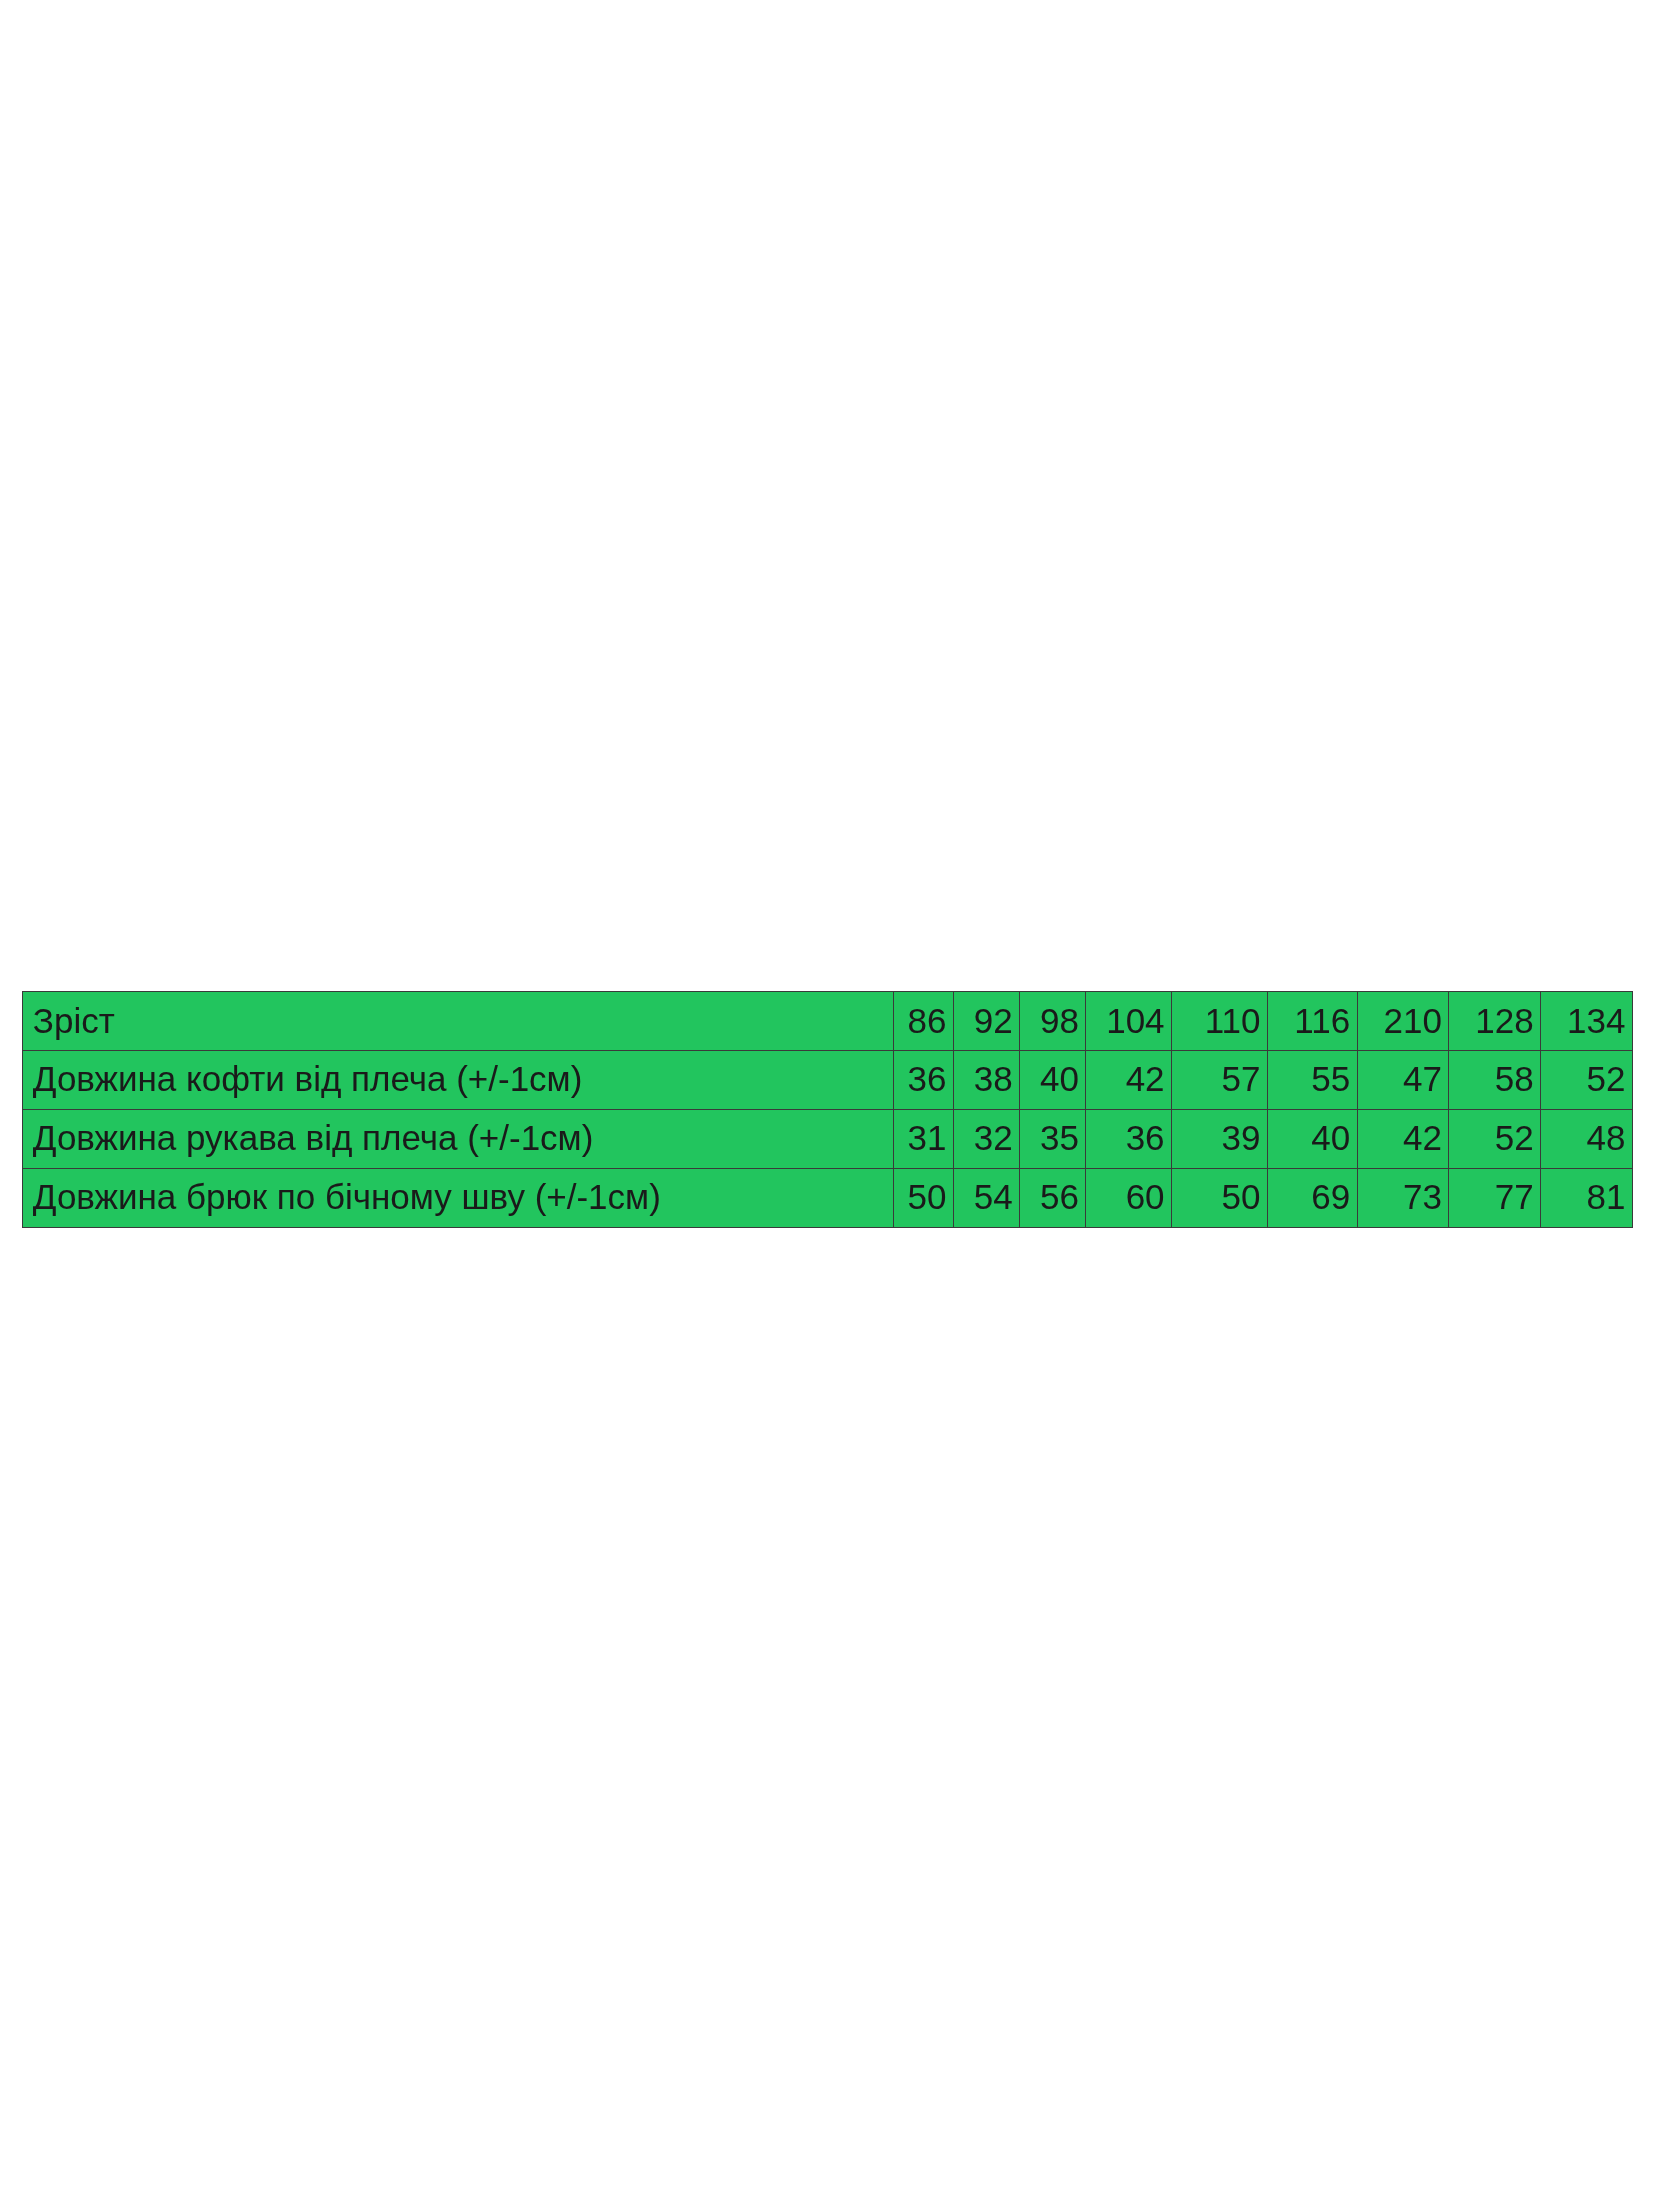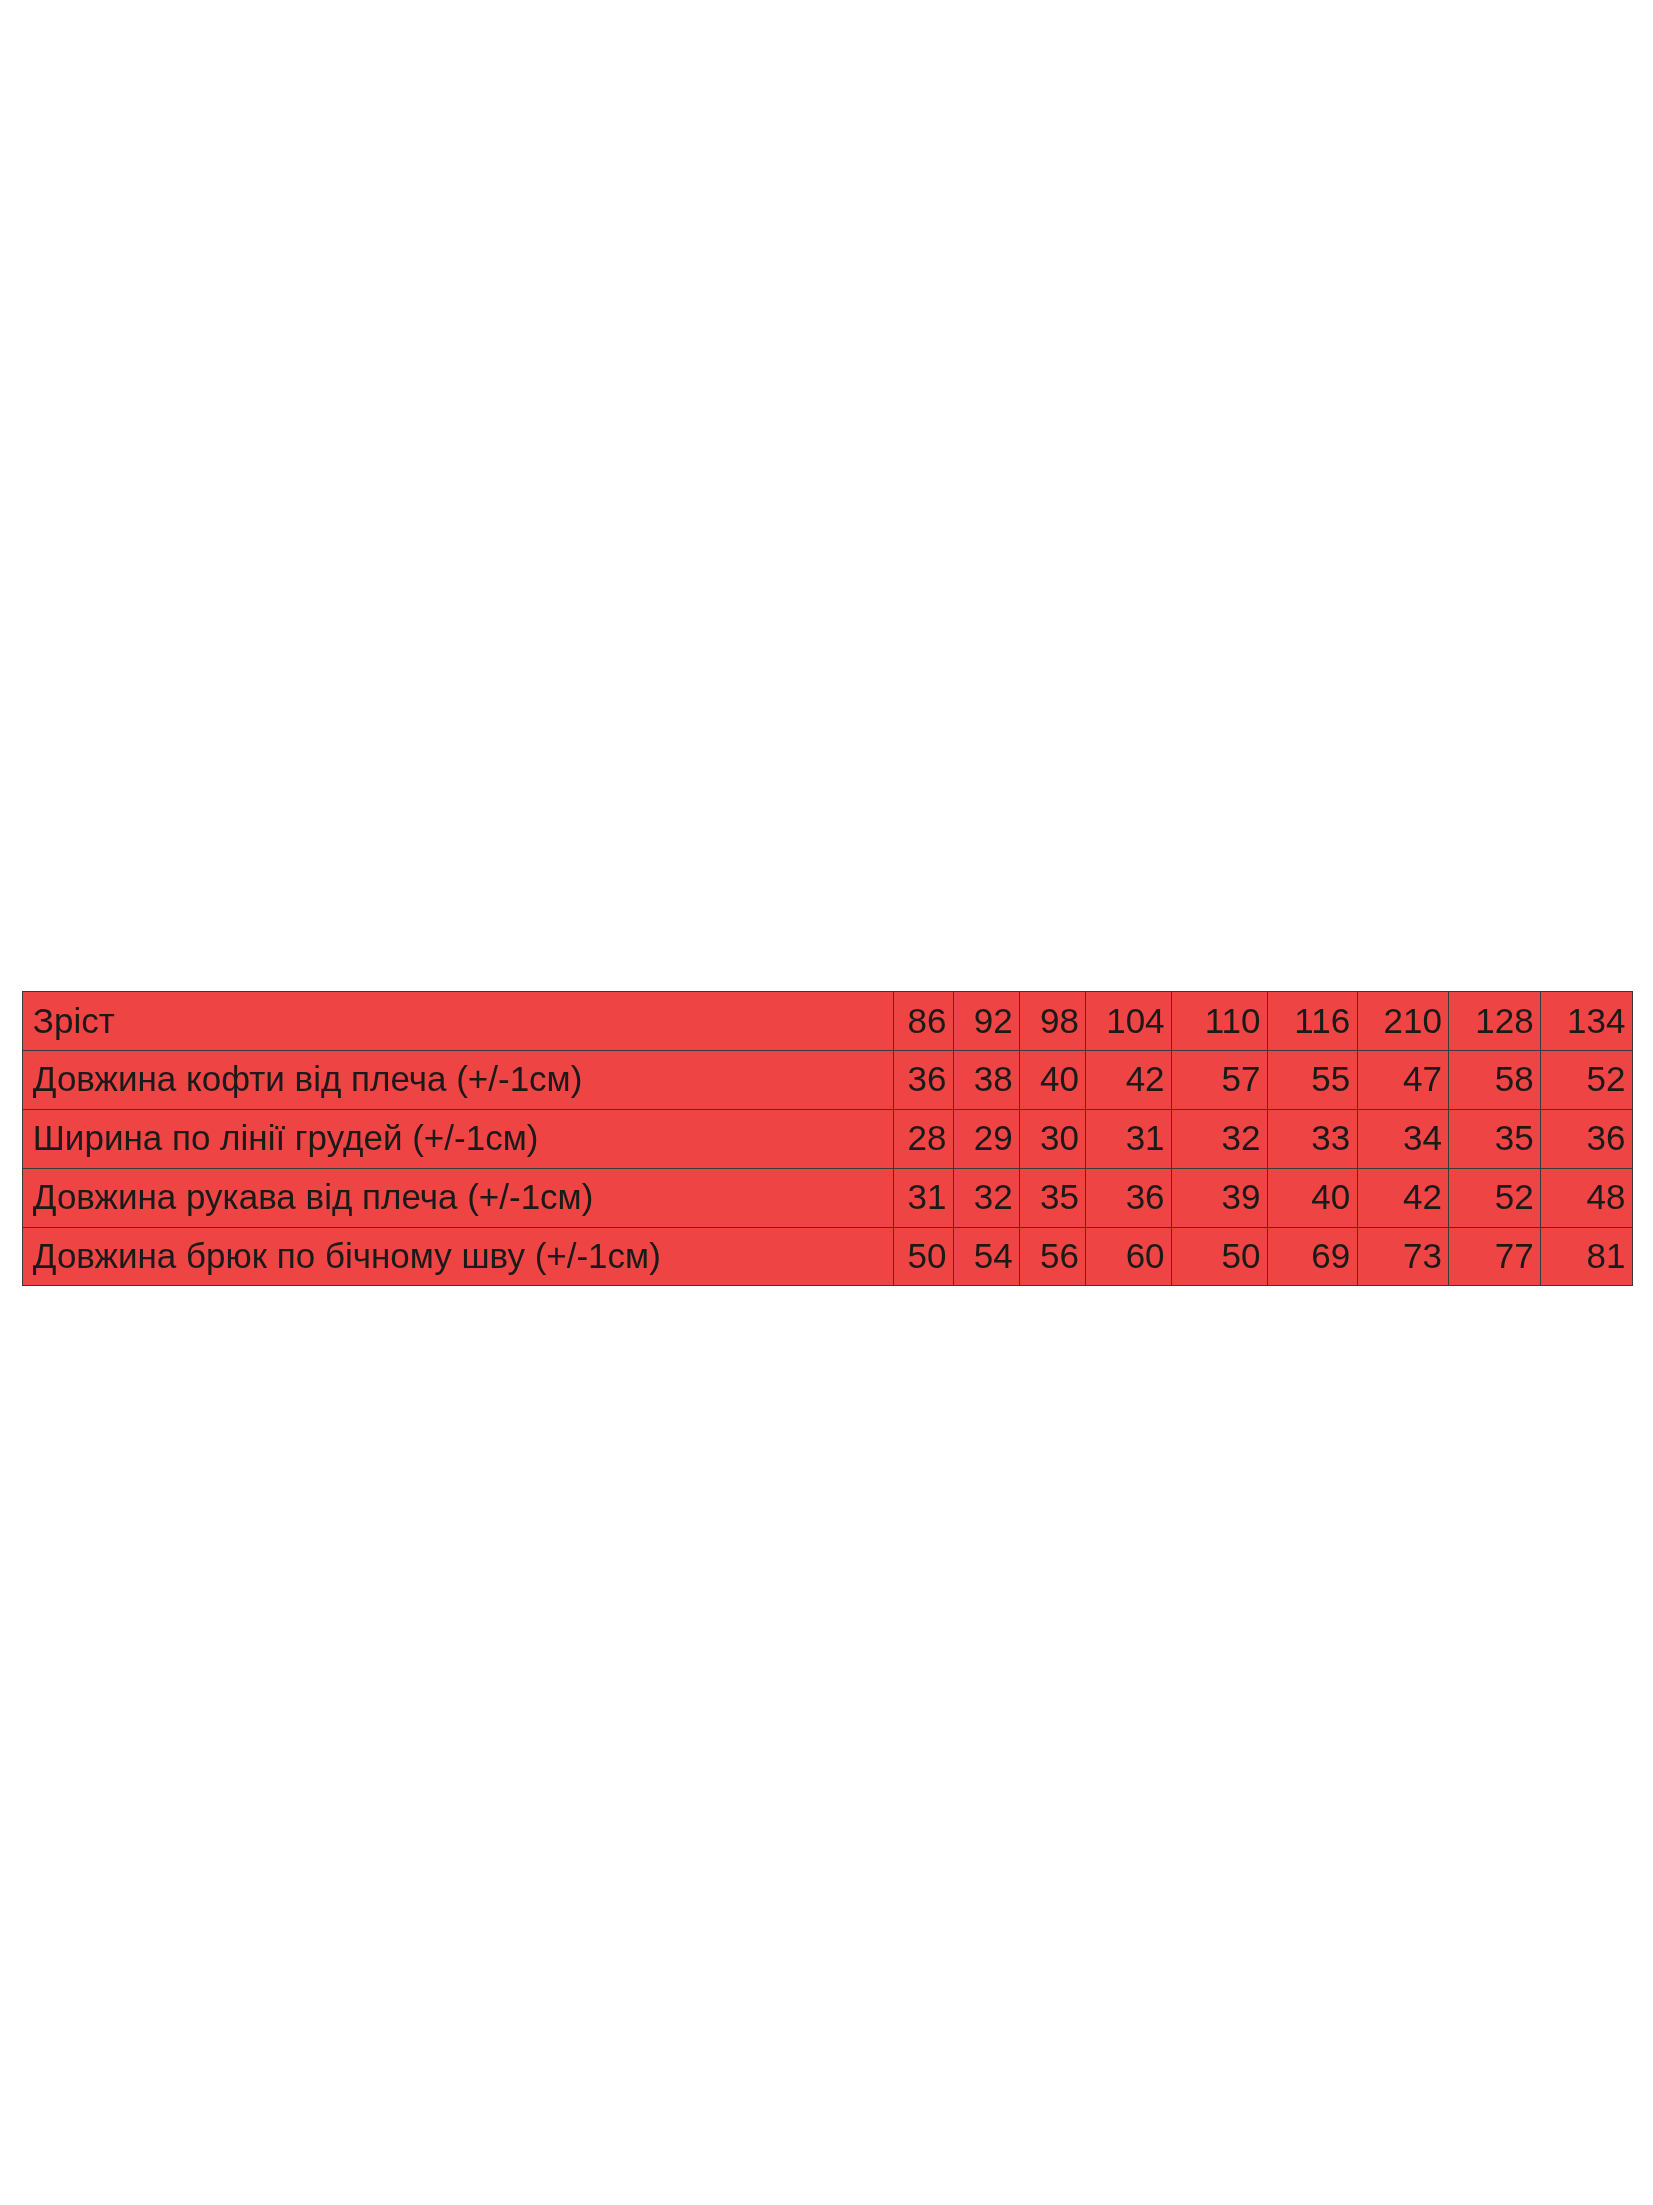--- a/index.html
+++ b/index.html
@@ -17,21 +17,21 @@
   #size-table-wrap {
     position: absolute;
     left: 22px;
     top: 991px;
     width: 1611px;
   }
   table.size-table {
     border-collapse: collapse;
     table-layout: fixed;
     width: 1611px;
-    background: #ef4444;
+    background: #22c55e;
   }
   table.size-table td {
     border: 1.6px solid #3a3a3a;
     font-size: 35px;
     line-height: 1.0;
     color: #1a1a1a;
     padding: 10.6px 6.5px 12.3px 6.5px;
     white-space: nowrap;
     overflow: hidden;
     font-family: "Liberation Sans", sans-serif;
@@ -92,32 +92,20 @@
         <td class="val">38</td>
         <td class="val">40</td>
         <td class="val">42</td>
         <td class="val">57</td>
         <td class="val">55</td>
         <td class="val">47</td>
         <td class="val">58</td>
         <td class="val">52</td>
       </tr>
       <tr>
-        <td class="label">Ширина по лінії грудей (+/-1см)</td>
-        <td class="val">28</td>
-        <td class="val">29</td>
-        <td class="val">30</td>
-        <td class="val">31</td>
-        <td class="val">32</td>
-        <td class="val">33</td>
-        <td class="val">34</td>
-        <td class="val">35</td>
-        <td class="val">36</td>
-      </tr>
-      <tr>
         <td class="label">Довжина рукава від плеча (+/-1см)</td>
         <td class="val">31</td>
         <td class="val">32</td>
         <td class="val">35</td>
         <td class="val">36</td>
         <td class="val">39</td>
         <td class="val">40</td>
         <td class="val">42</td>
         <td class="val">52</td>
         <td class="val">48</td>

